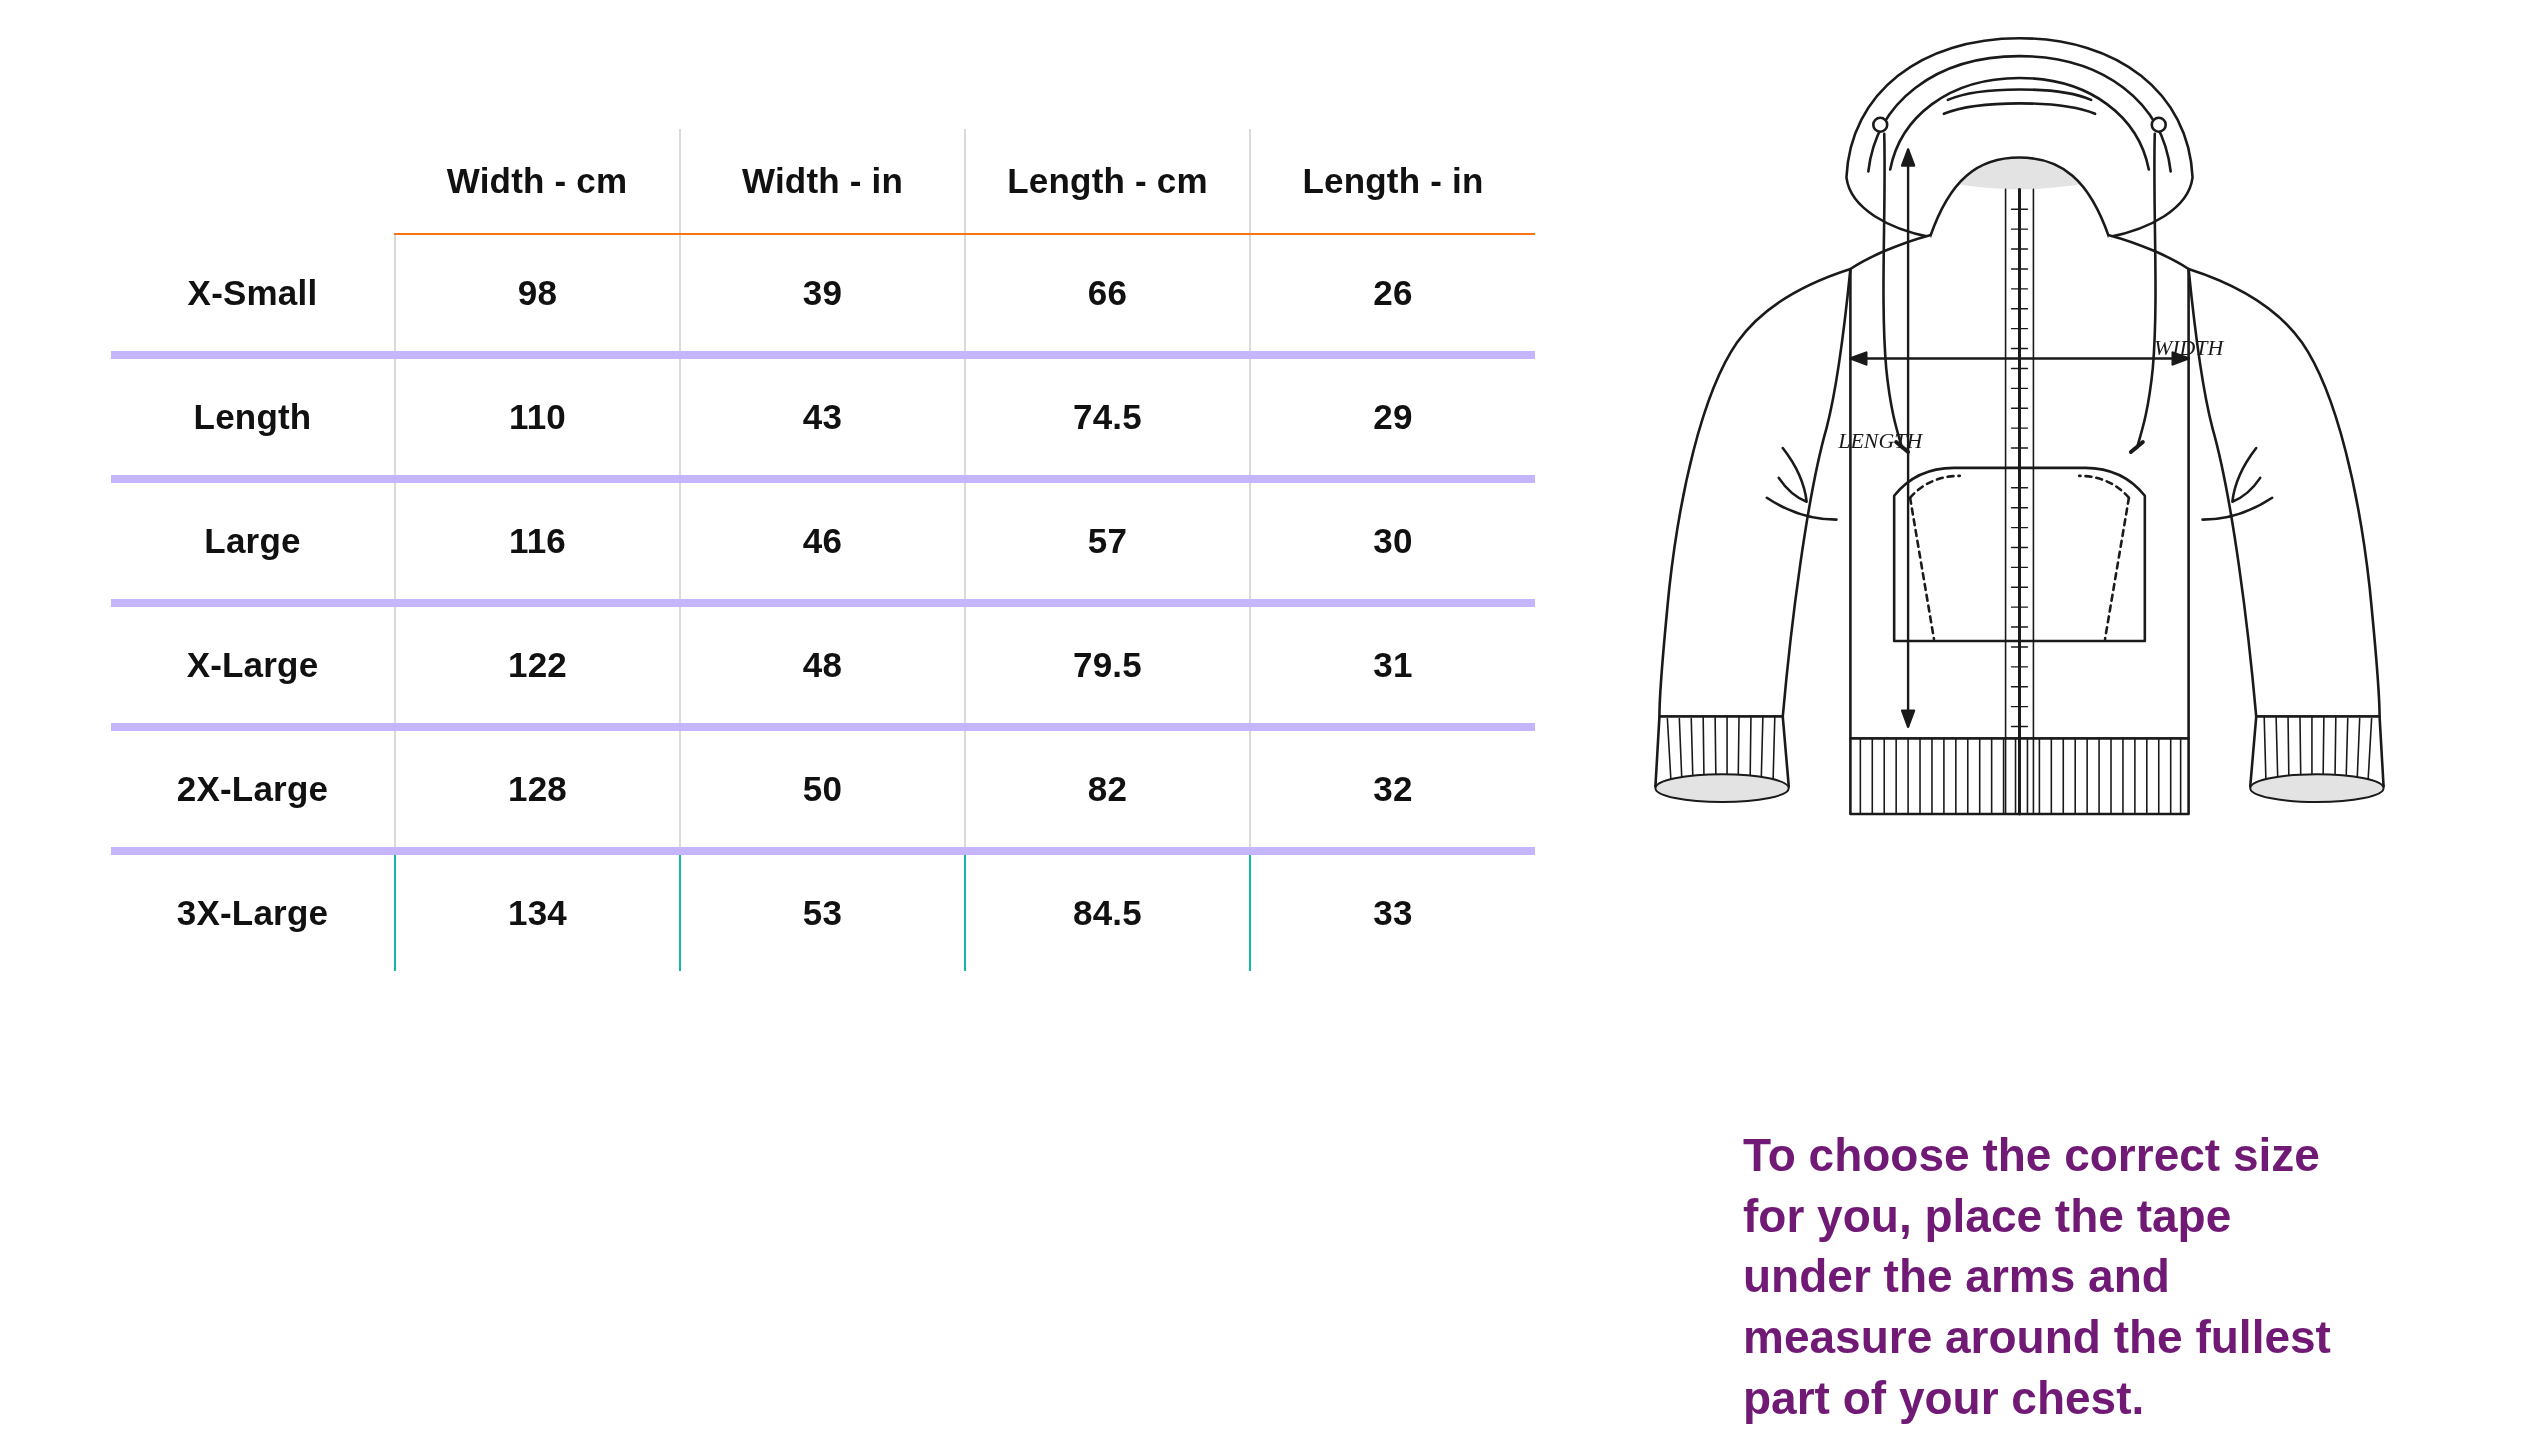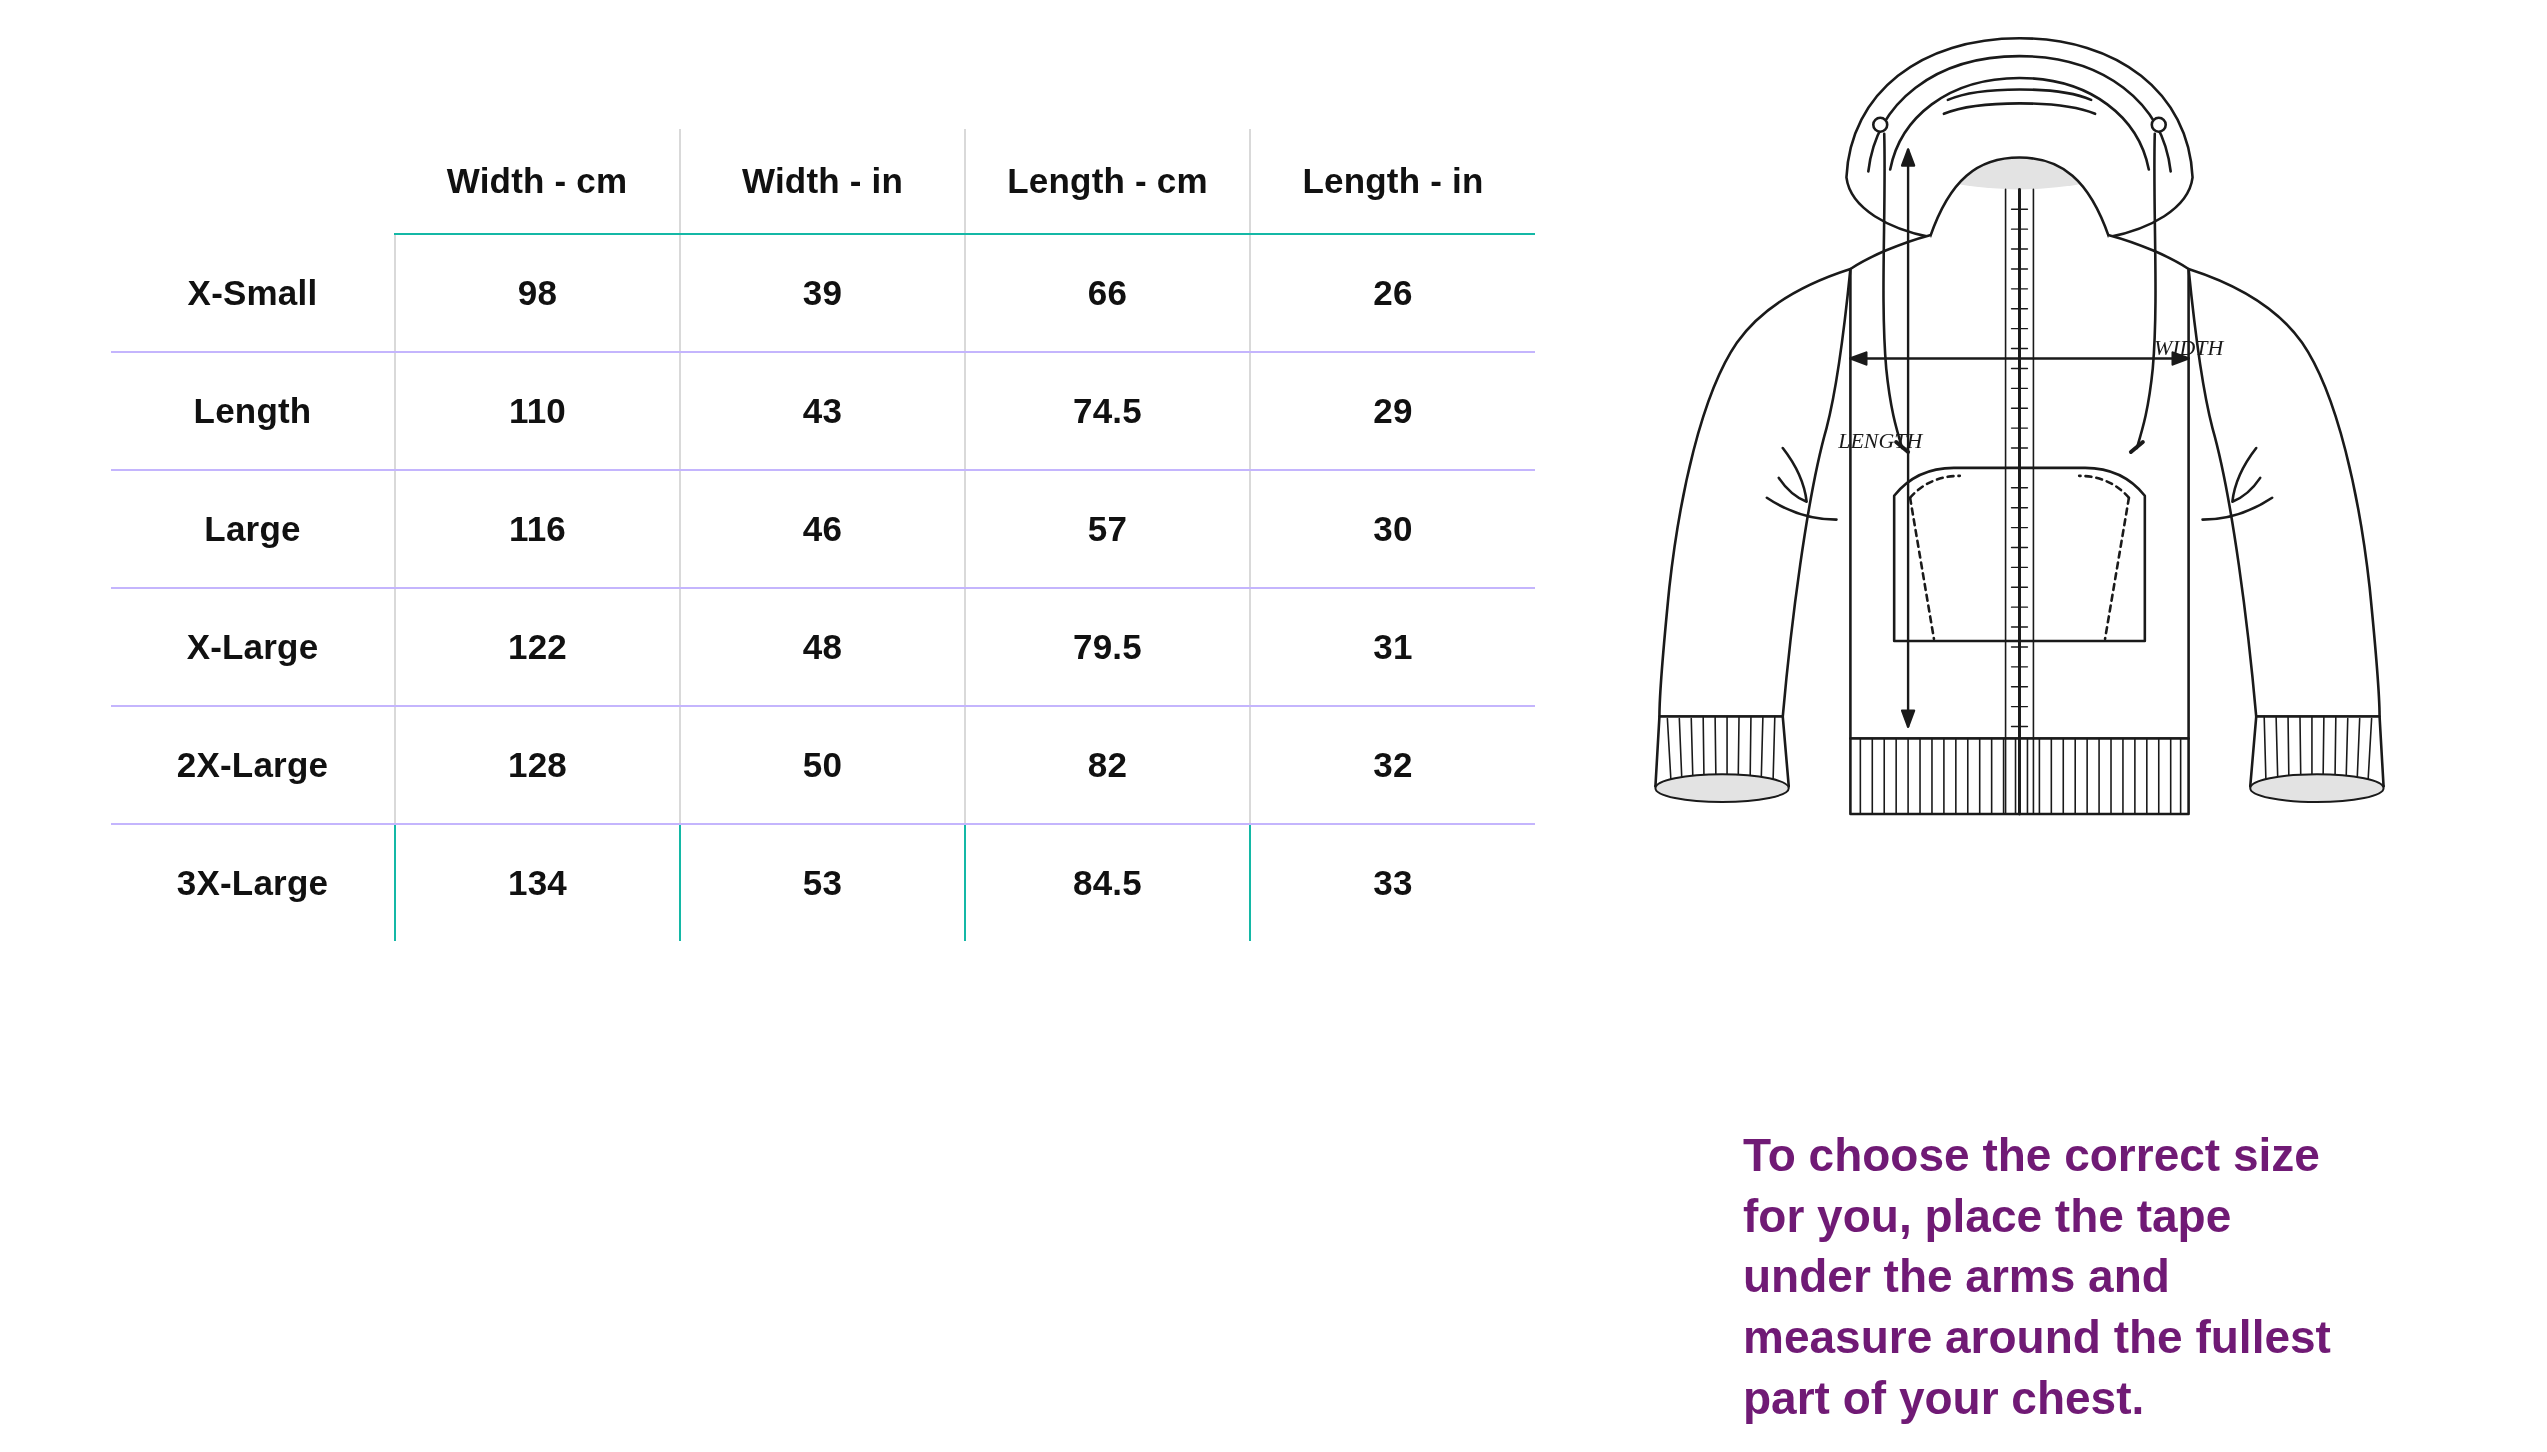--- a/index.html
+++ b/index.html
@@ -47,24 +47,24 @@
     vertical-align: middle;
     color: #111111;
     letter-spacing: 0.2px;
   }
   table.size-table thead th {
     height: 104px;
     font-size: 35px;
   }
   
   table.size-table thead th {
-    border-bottom: 2px solid #14b8a6;
+    border-bottom: 2px solid #f97316;
   }
   table.size-table tbody td {
-    border-bottom: 2px solid #c4b5fd;
+    border-bottom: 8px solid #c4b5fd;
   }
   table.size-table tbody tr:last-child td {
     border-bottom: none;
   }
   
   table.size-table th + th,
   table.size-table td + td {
     border-left: 2px solid #d9d9d9;
   }
   

